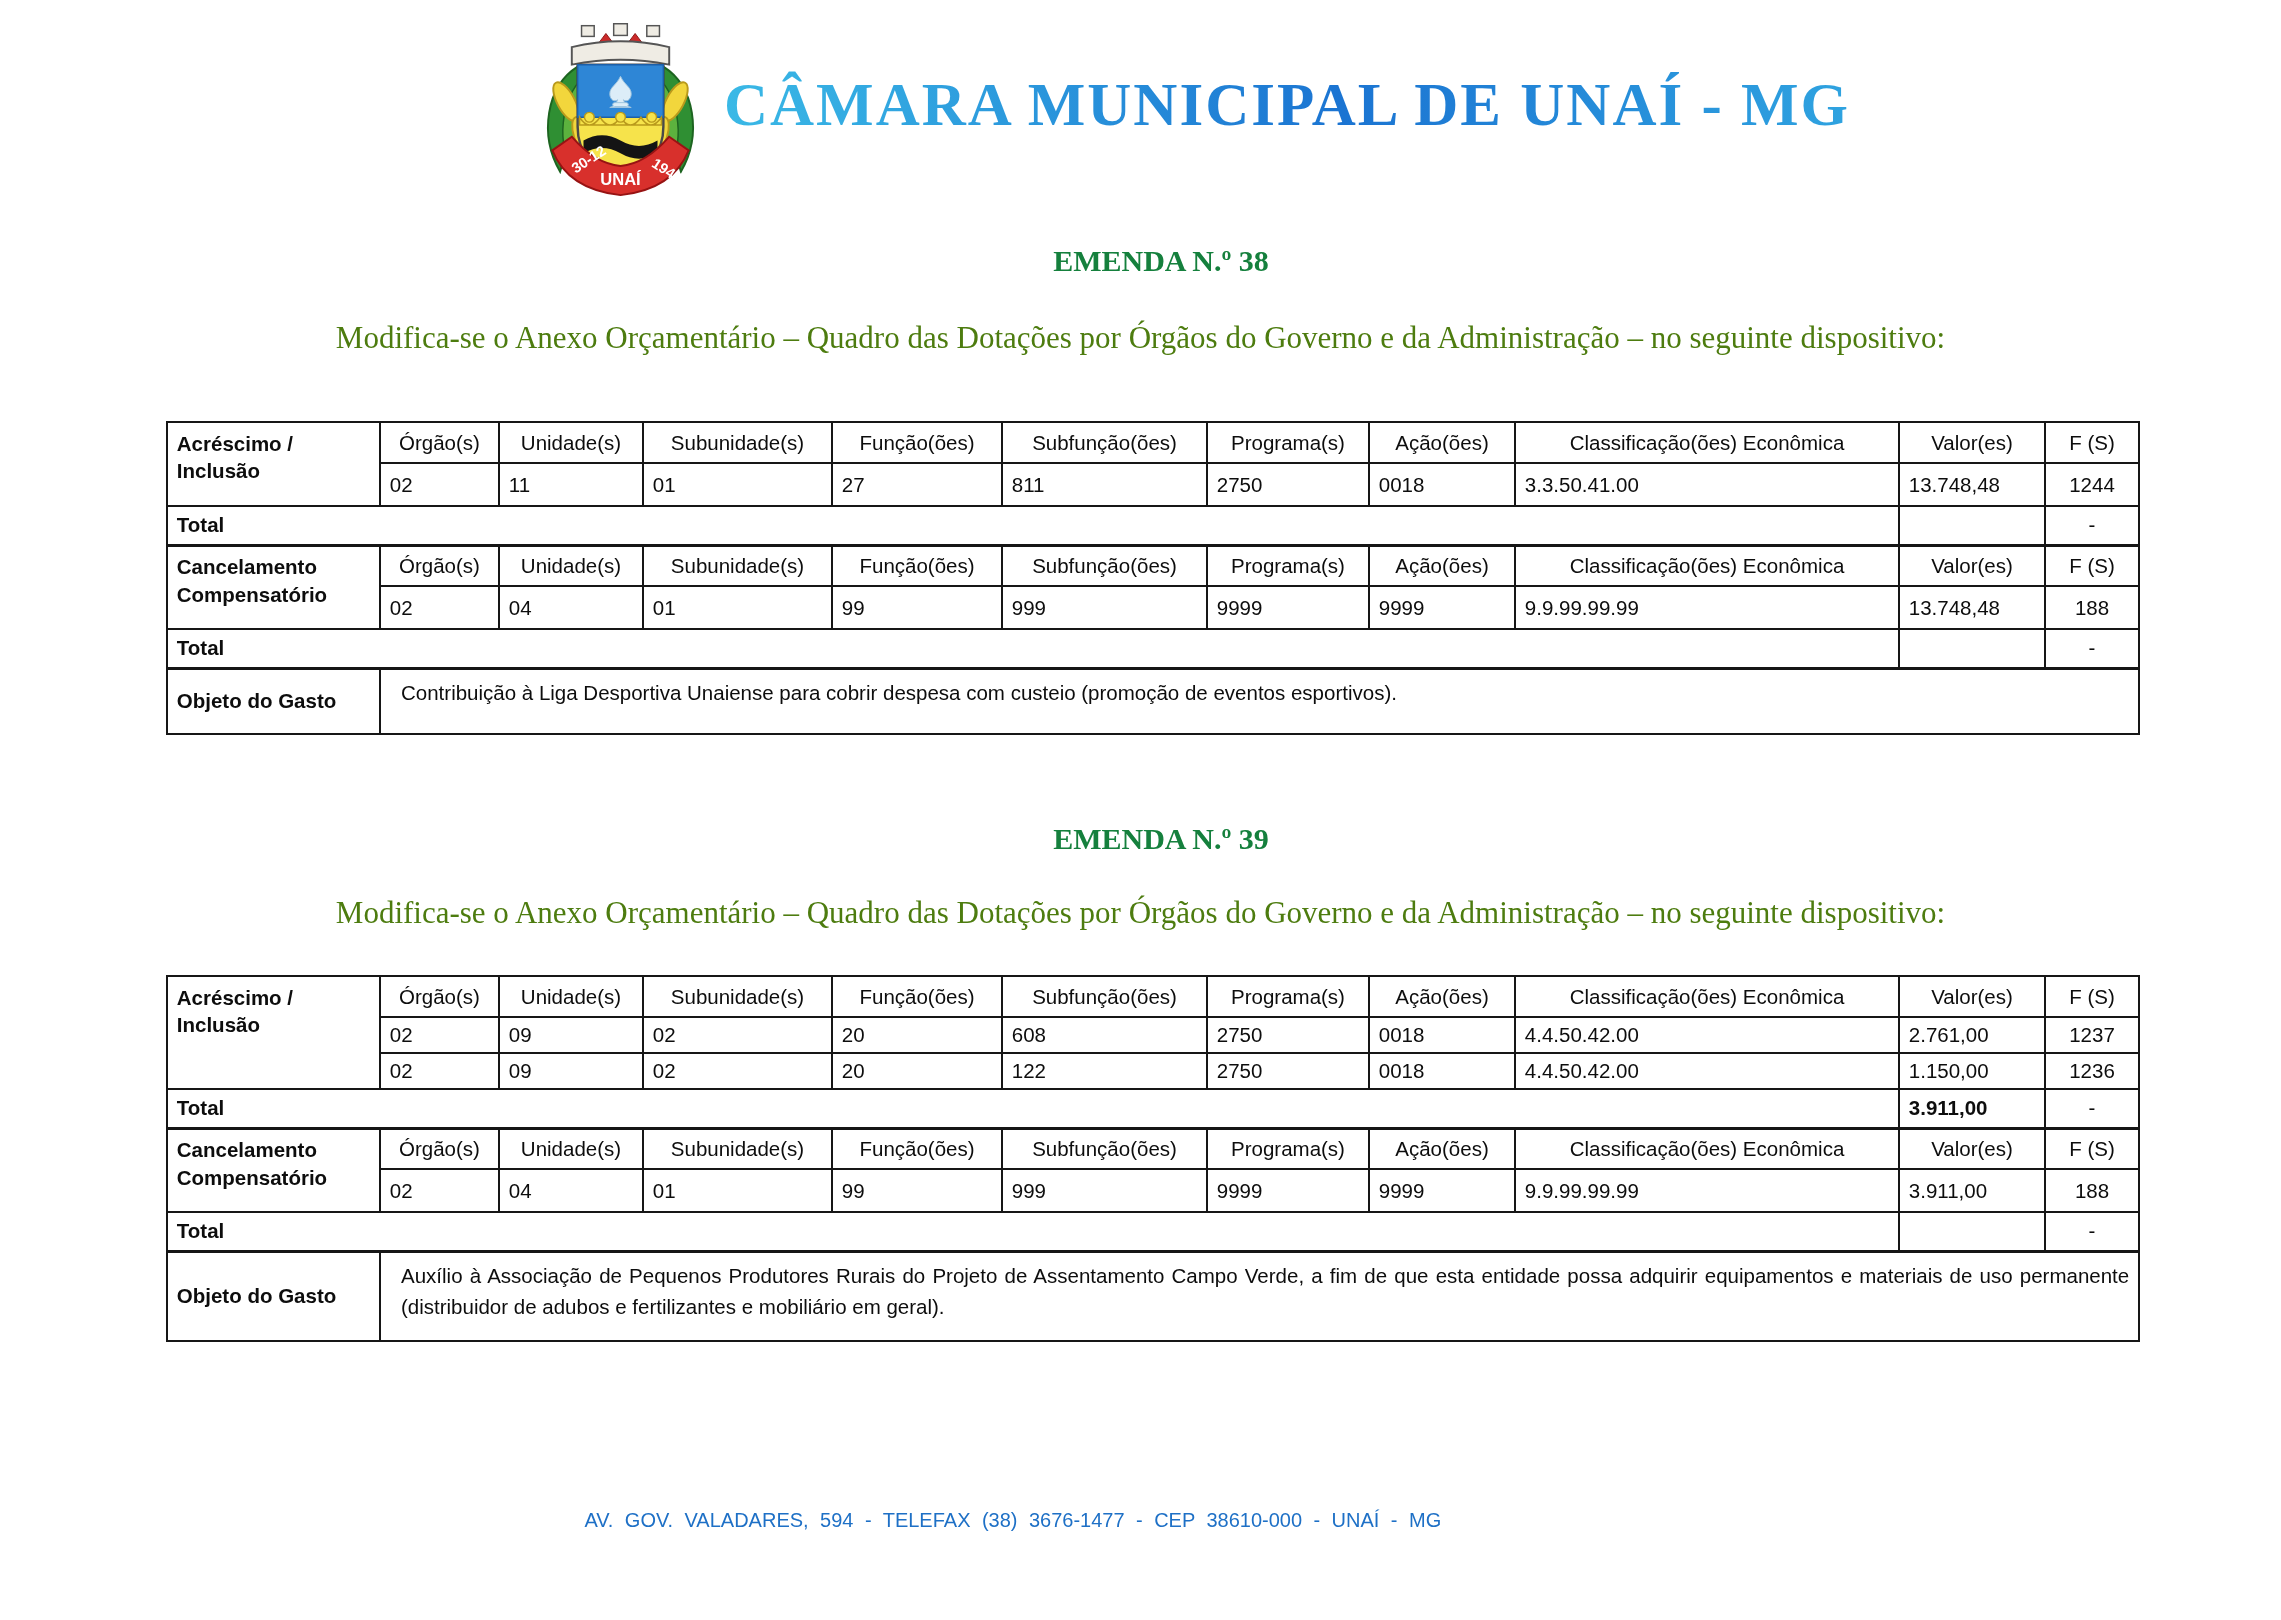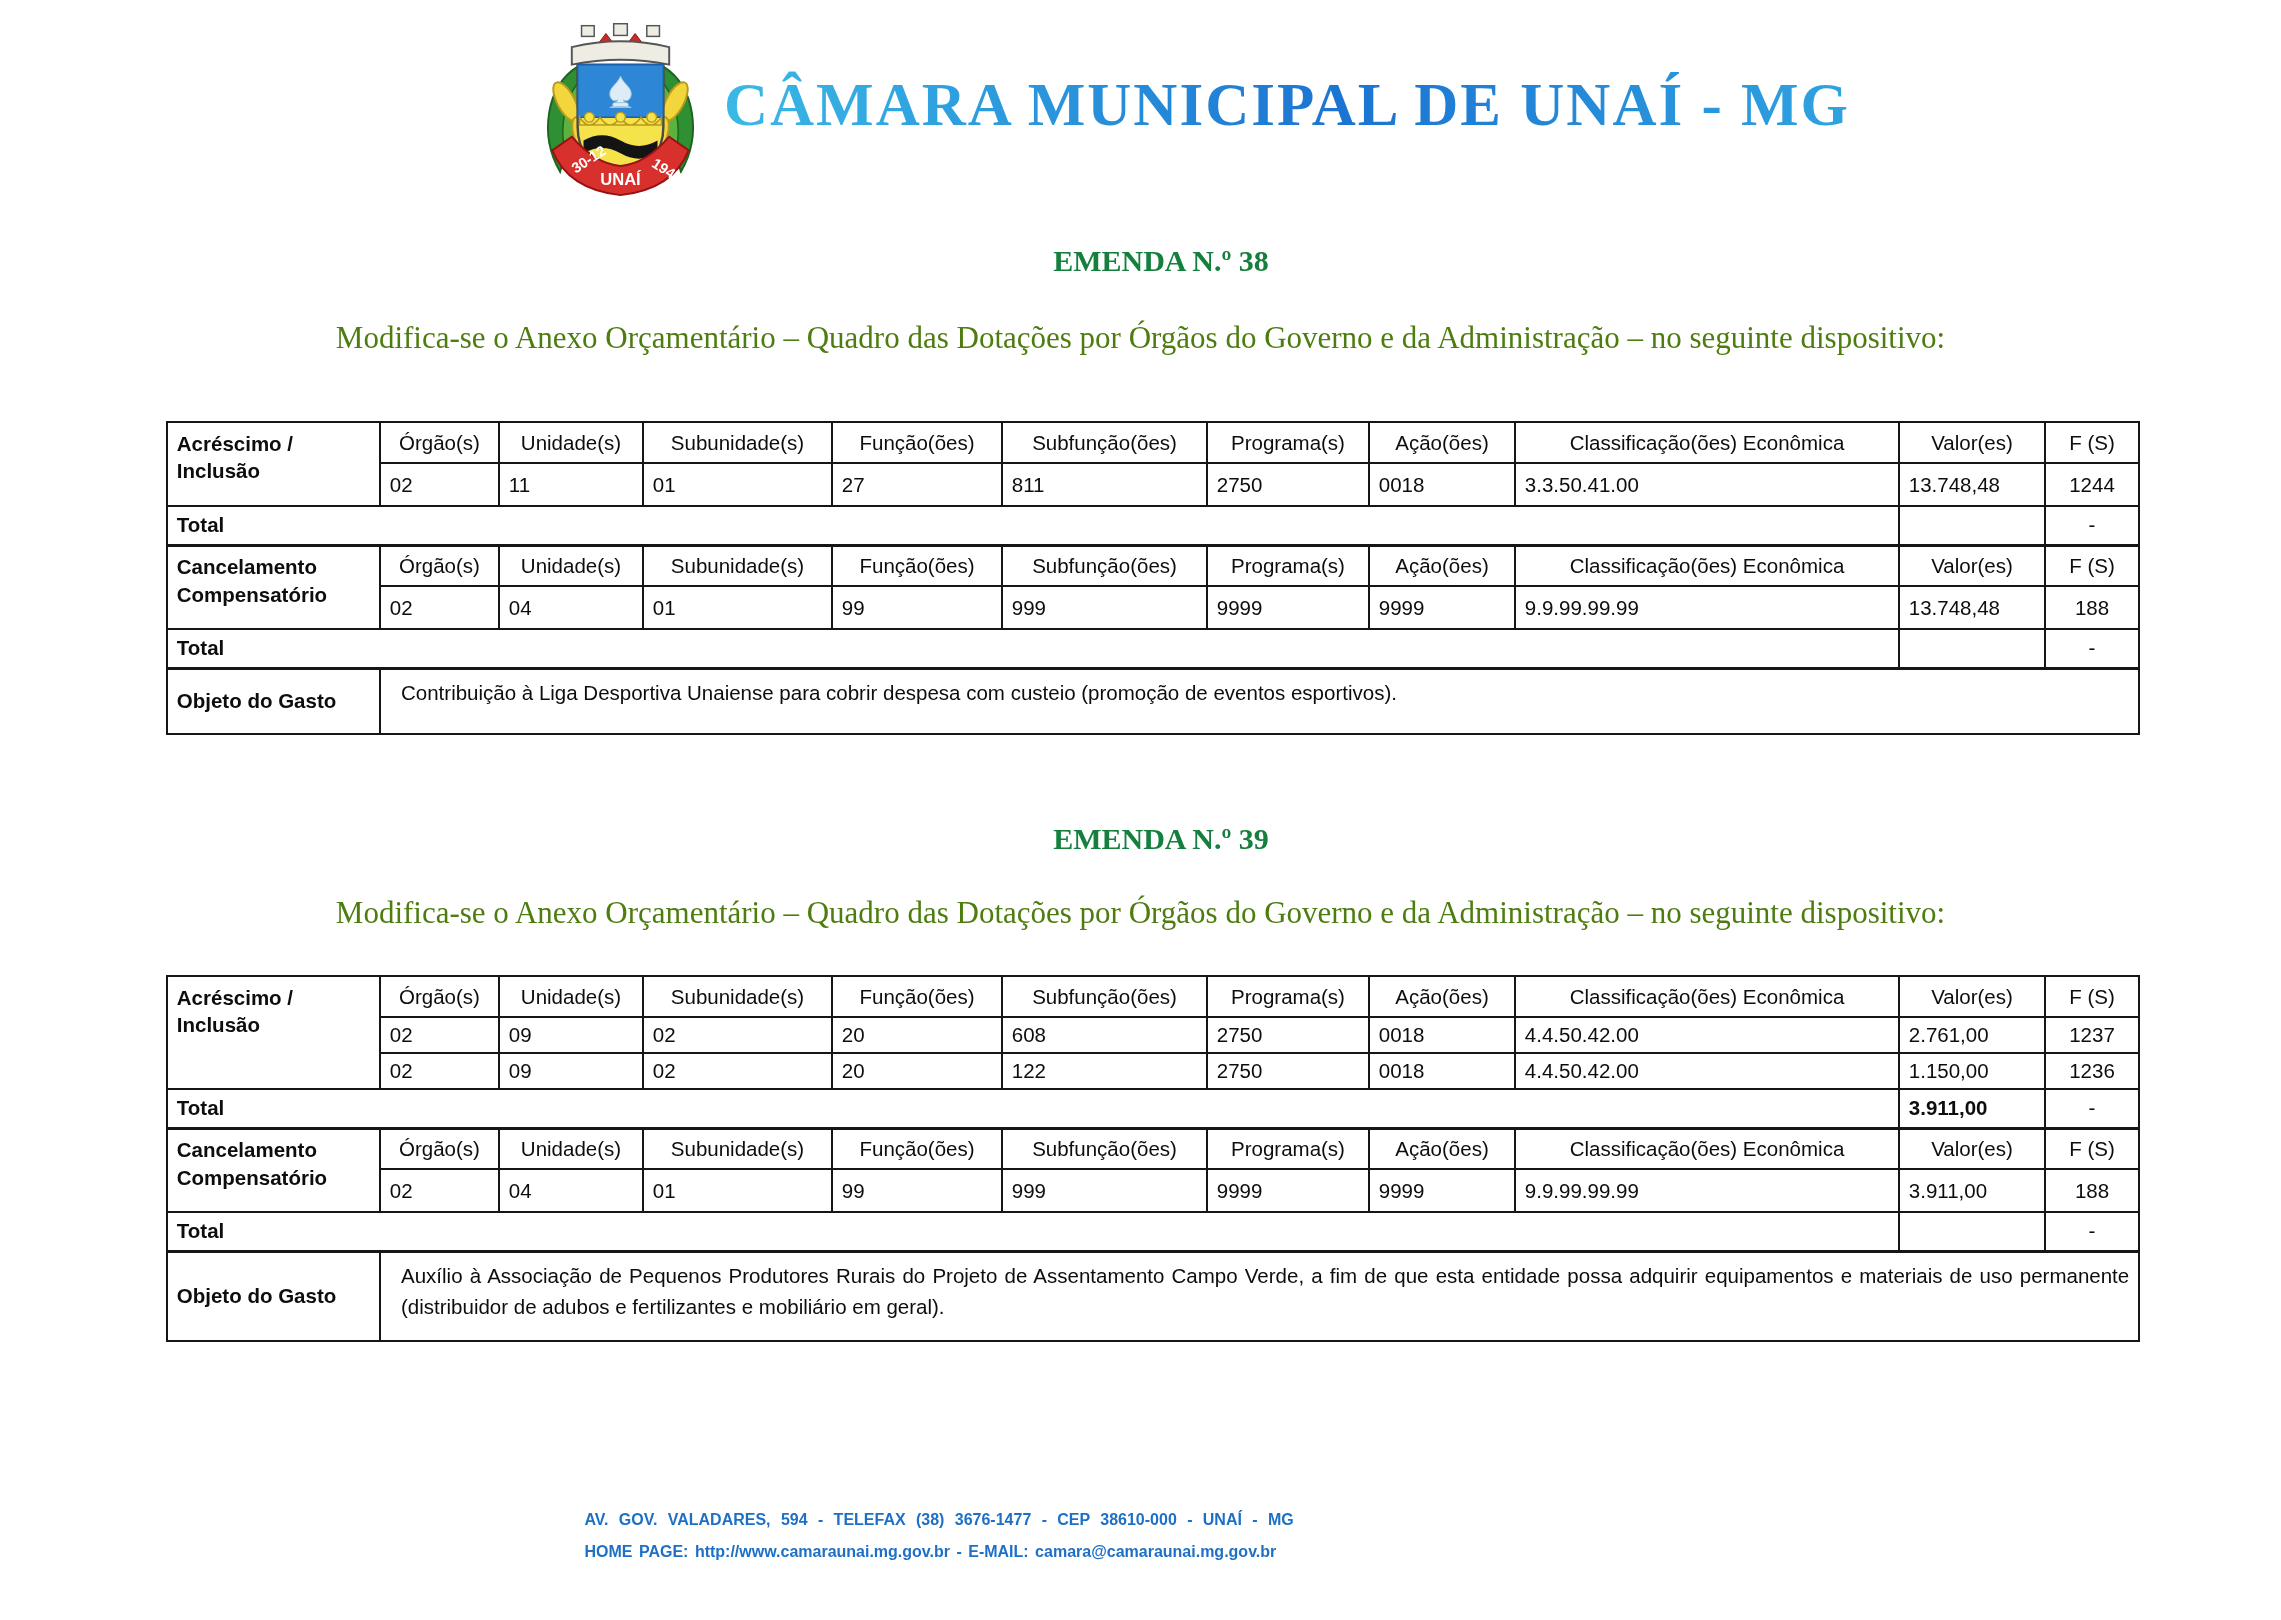--- a/index.html
+++ b/index.html
@@ -37,21 +37,21 @@
   td.bold{font-weight:bold;margin-top:7px;}
   tr.sect th,tr.sect td{border-top:3.9px solid #161616;}
   tr.objeto td{border-top:3.9px solid #161616;}
   tr.r-hdr{height:41px;} tr.r-data{height:43px;} tr.r-dataS{height:36px;} tr.r-total{height:39px;}
   tr.obj38{height:66px;} tr.obj39{height:90px;}
   td.obj-label{font-weight:bold;vertical-align:middle;white-space:nowrap;}
   td.obj-text{vertical-align:top;padding-top:8.8px;line-height:1.5;text-align:justify;padding-left:20px;}
 
   
   .footer{position:absolute;top:1504px;left:50%;transform:translateX(-50%);
-      width:1112px;font-weight:bold;font-size:16px;line-height:32px;
+      width:1112px;font-weight:normal;font-size:20px;line-height:32px;
       color:var(--footer_blue,#1e70c6);white-space:nowrap;}
   .footer .l1{word-spacing:5.9px;}
   .footer .l2{word-spacing:2px;}
 </style>
 </head>
 <body>
 
 <div class="page">
 
   <svg class="logo" viewBox="0 0 192 204">
@@ -284,17 +284,16 @@
       </tr>
       <tr class="objeto obj39">
         <td class="obj-label">Objeto do Gasto</td>
         <td class="obj-text" colspan="10">Auxílio à Associação de Pequenos Produtores Rurais do Projeto de Assentamento Campo Verde, a fim de que esta entidade possa adquirir equipamentos e materiais de uso permanente (distribuidor de adubos e fertilizantes e mobiliário em geral).</td>
       </tr>
     </tbody>
   </table>
 
   <div class="footer">
     <div class="l1">AV. GOV. VALADARES, 594 - TELEFAX (38) 3676-1477 - CEP 38610-000 - UNAÍ - MG</div>
-    <div class="l2">HOME PAGE: http://www.camaraunai.mg.gov.br - E-MAIL: camara@camaraunai.mg.gov.br</div>
   </div>
 
 </div>
 
 
 </body></html>

